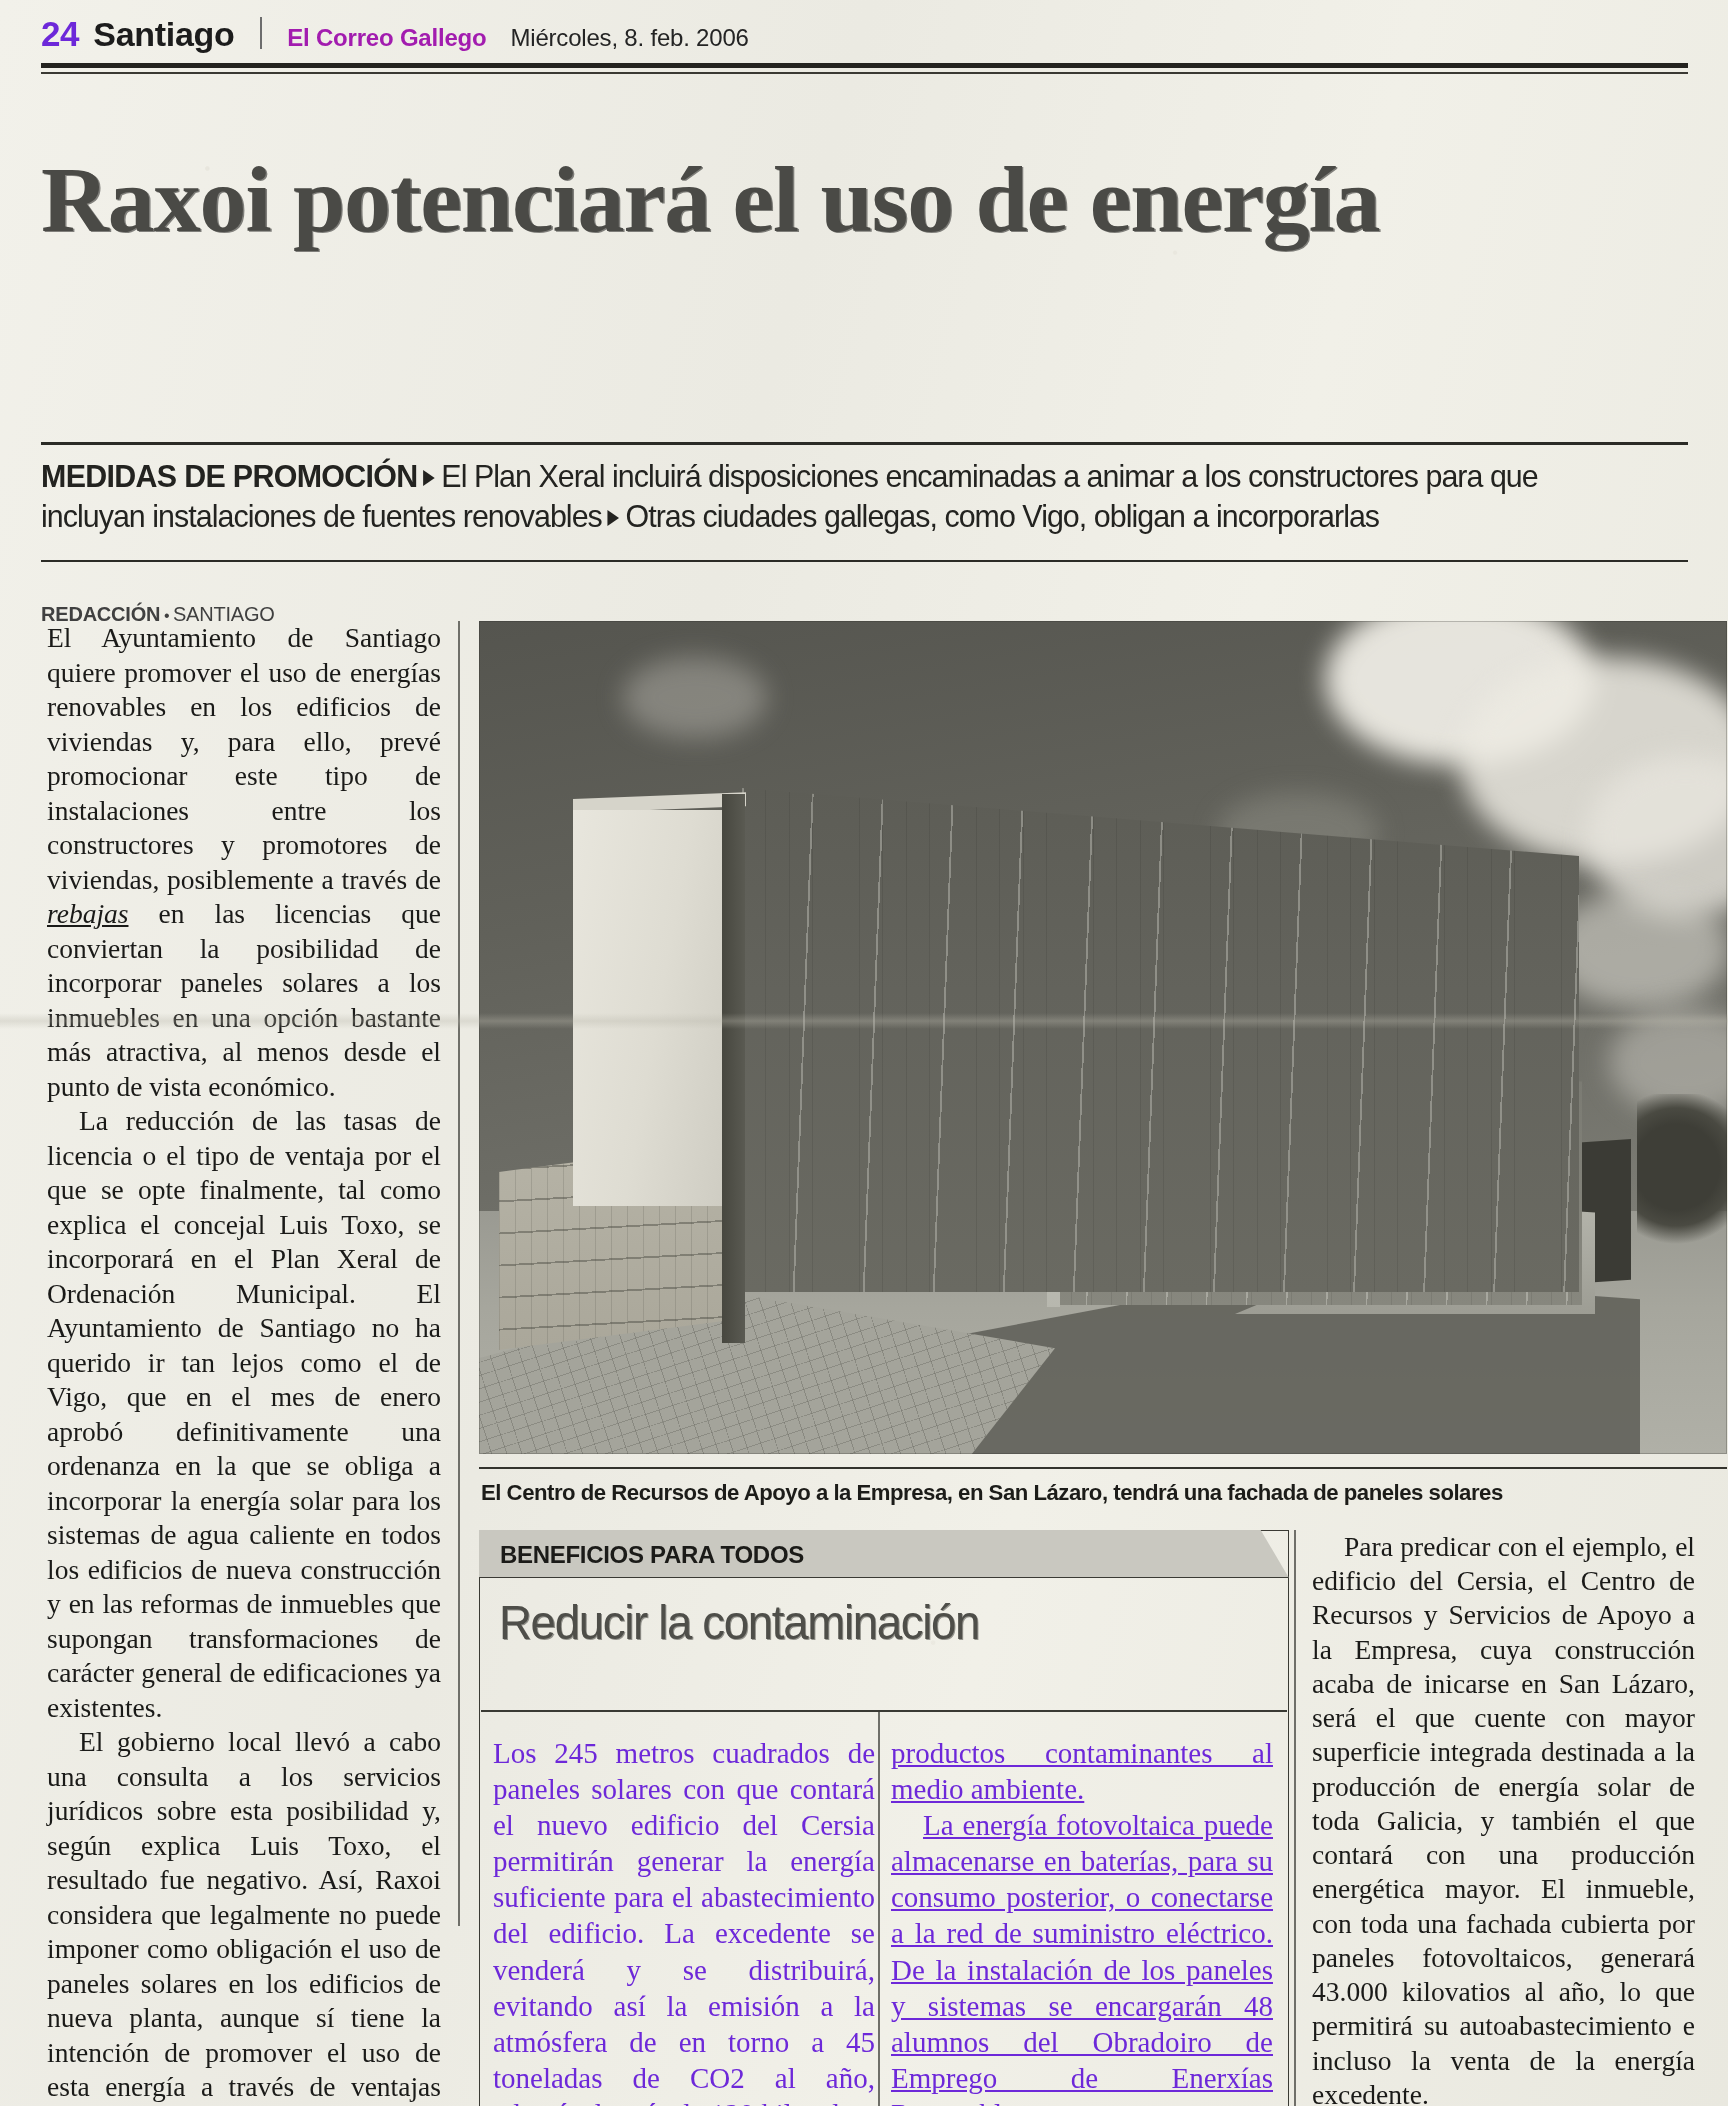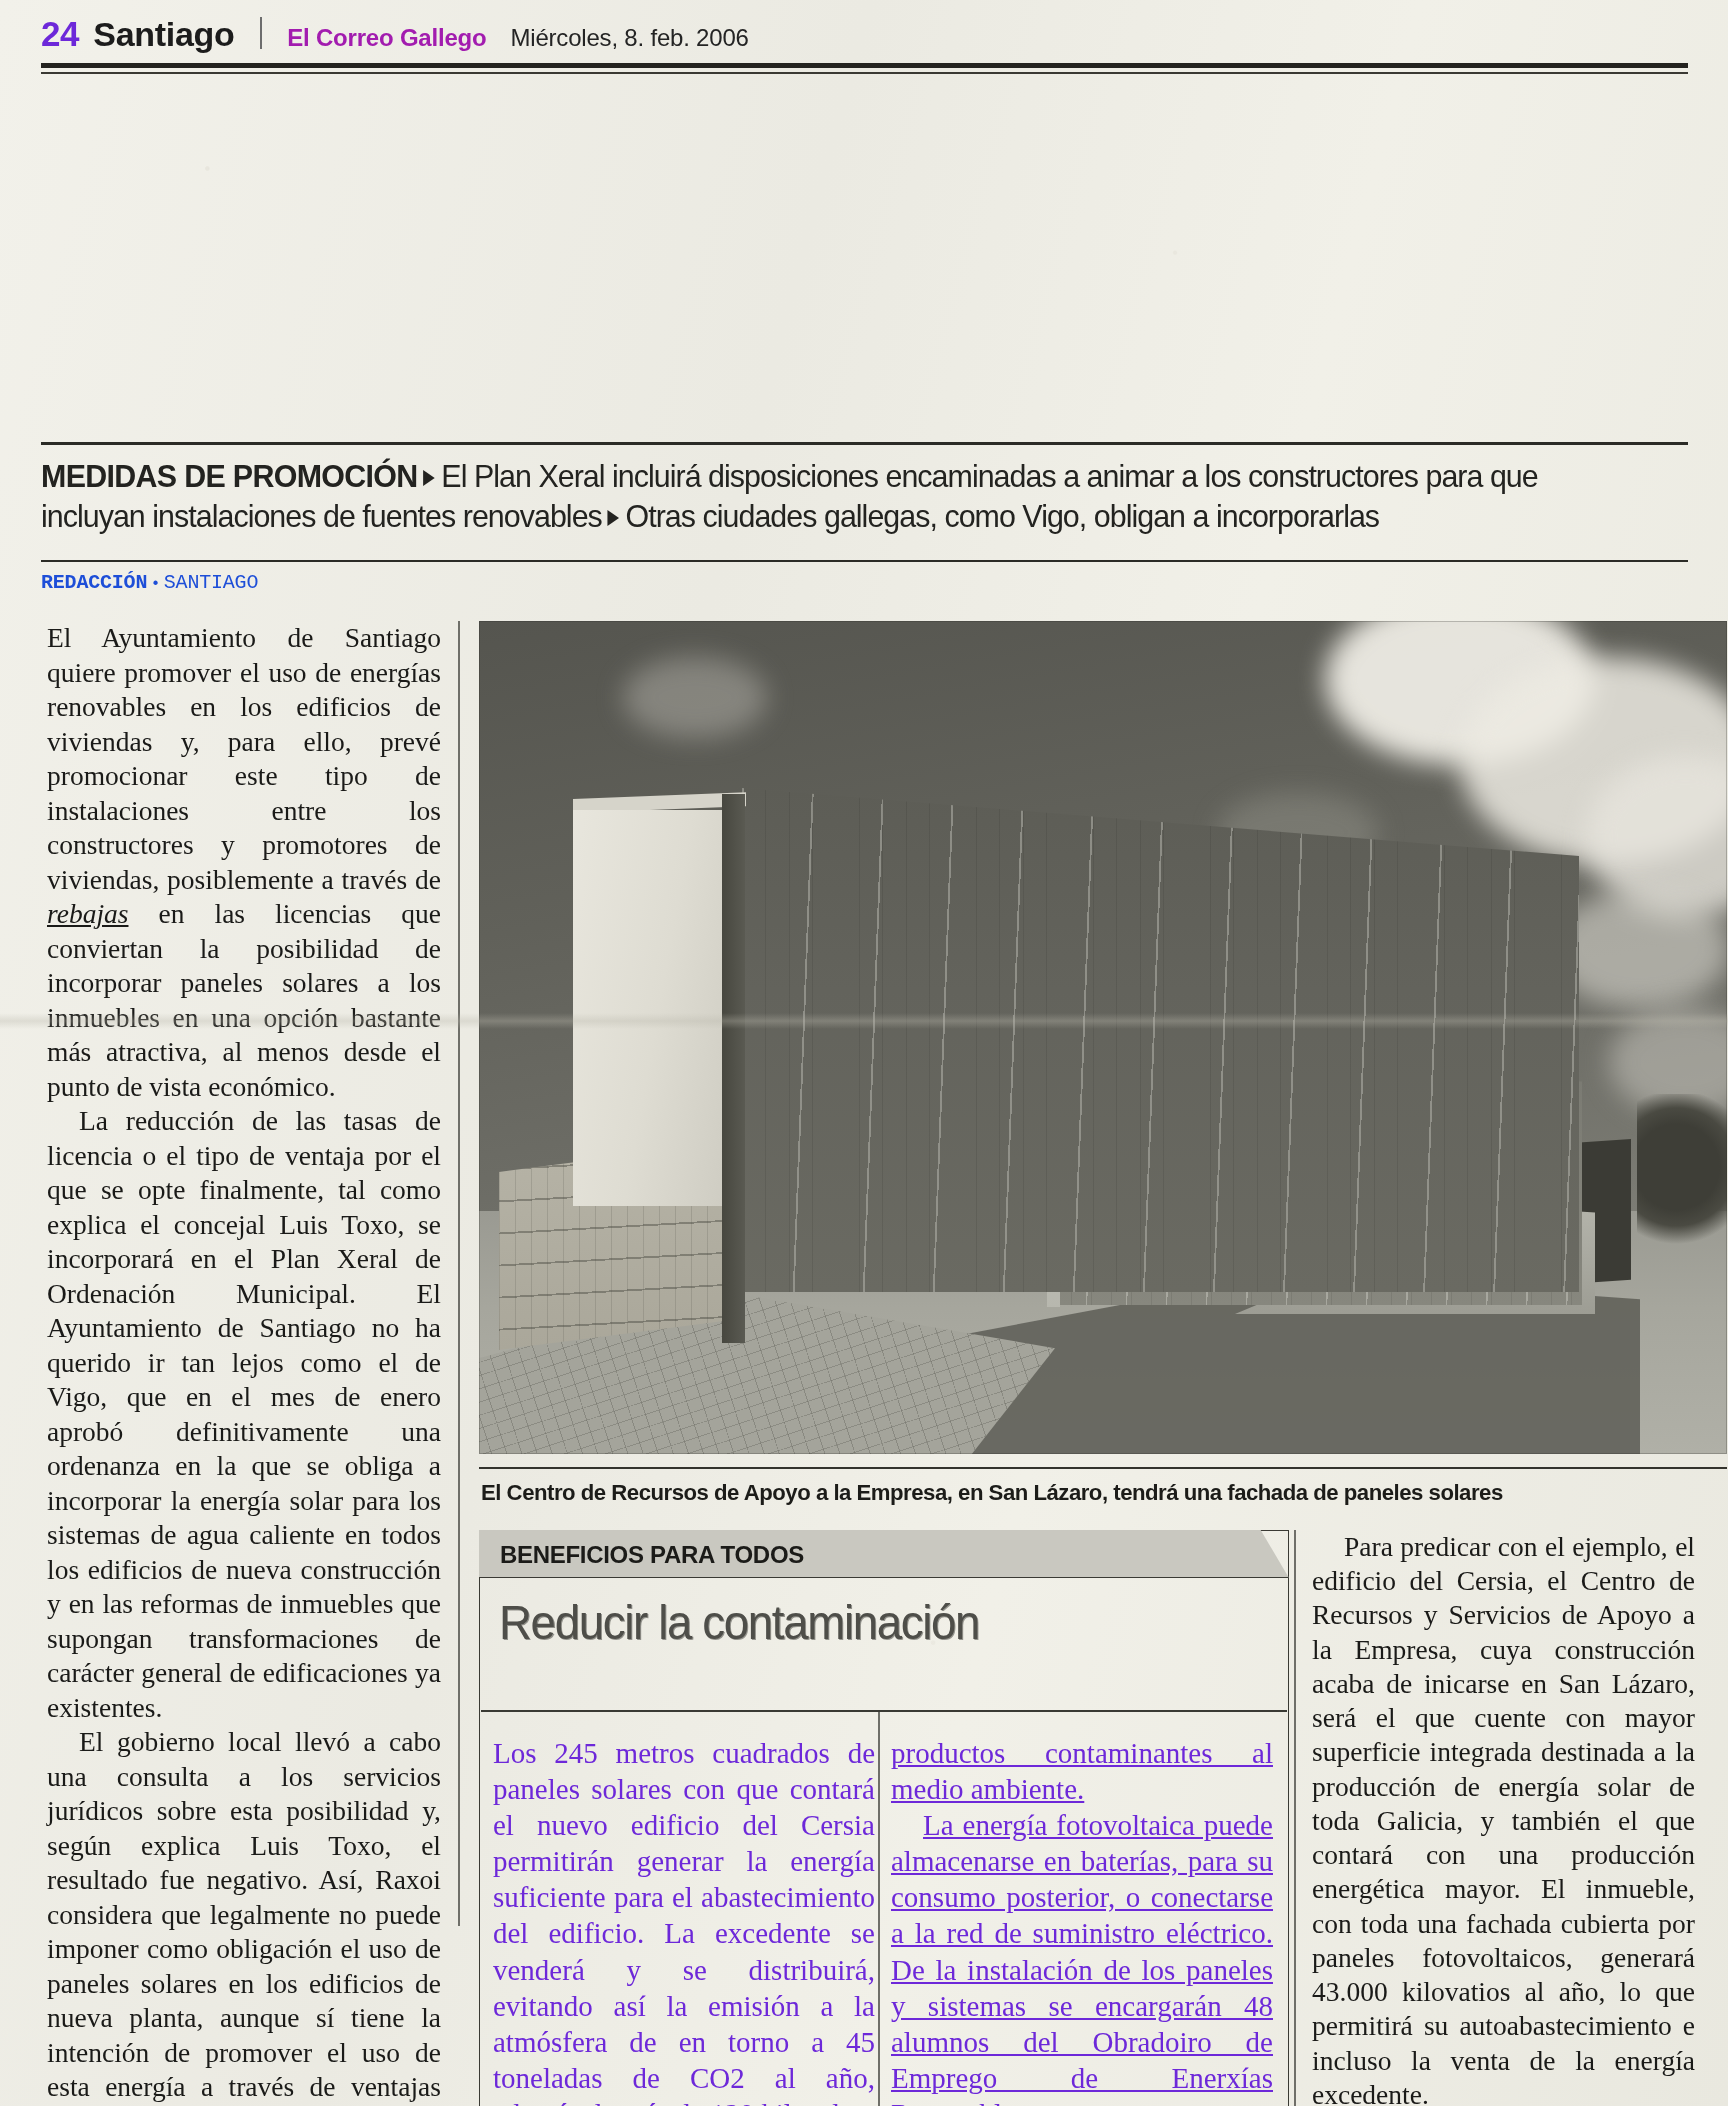--- a/index.html
+++ b/index.html
@@ -158,24 +158,24 @@
     position: absolute;
     left: 41px;
     top: 560px;
     width: 1647px;
     height: 1.8px;
     background: #2b2b26;
   }
   .byline {
     position: absolute;
     left: 41px;
-    top: 571px;
-    font-family: Liberation Mono, monospace;
+    top: 603px;
+    font-family: Liberation Sans, sans-serif;
     font-size: 20px;
-    color: #1d4ed8;
+    color: #404040;
     letter-spacing: -0.2px;
   }
   .byline b { font-weight: bold; }
   .byline .dot { font-size: 16px; margin: 0 3.6px; }
 
   
   .col-left {
     position: absolute;
     left: 47px;
     top: 621px;
@@ -522,20 +522,21 @@
     <span class="page-number">24</span>
     <span class="section-name">Santiago</span>
     <span class="mast-divider"></span>
     <span class="paper-name">El Correo Gallego</span>
     <span class="issue-date">Miércoles, 8. feb. 2006</span>
   </div>
   <div class="rule-top"></div>
   <div class="rule-top2"></div>
 
   <h1 class="headline">
+    <span>Raxoi potenciará el uso de energía</span>
   </h1>
 
   <div class="kicker-rule"></div>
   <div class="kicker">
     <b>MEDIDAS DE PROMOCIÓN</b><span class="tri"></span><span>El Plan Xeral incluirá disposiciones encaminadas a animar a los constructores para que incluyan instalaciones de fuentes renovables</span><span class="tri"></span><span>Otras ciudades gallegas, como Vigo, obligan a incorporarlas</span>
   </div>
 
   <div class="byline-rule"></div>
   <div class="byline">
     <b>REDACCIÓN</b><span class="dot">•</span><span>SANTIAGO</span>

